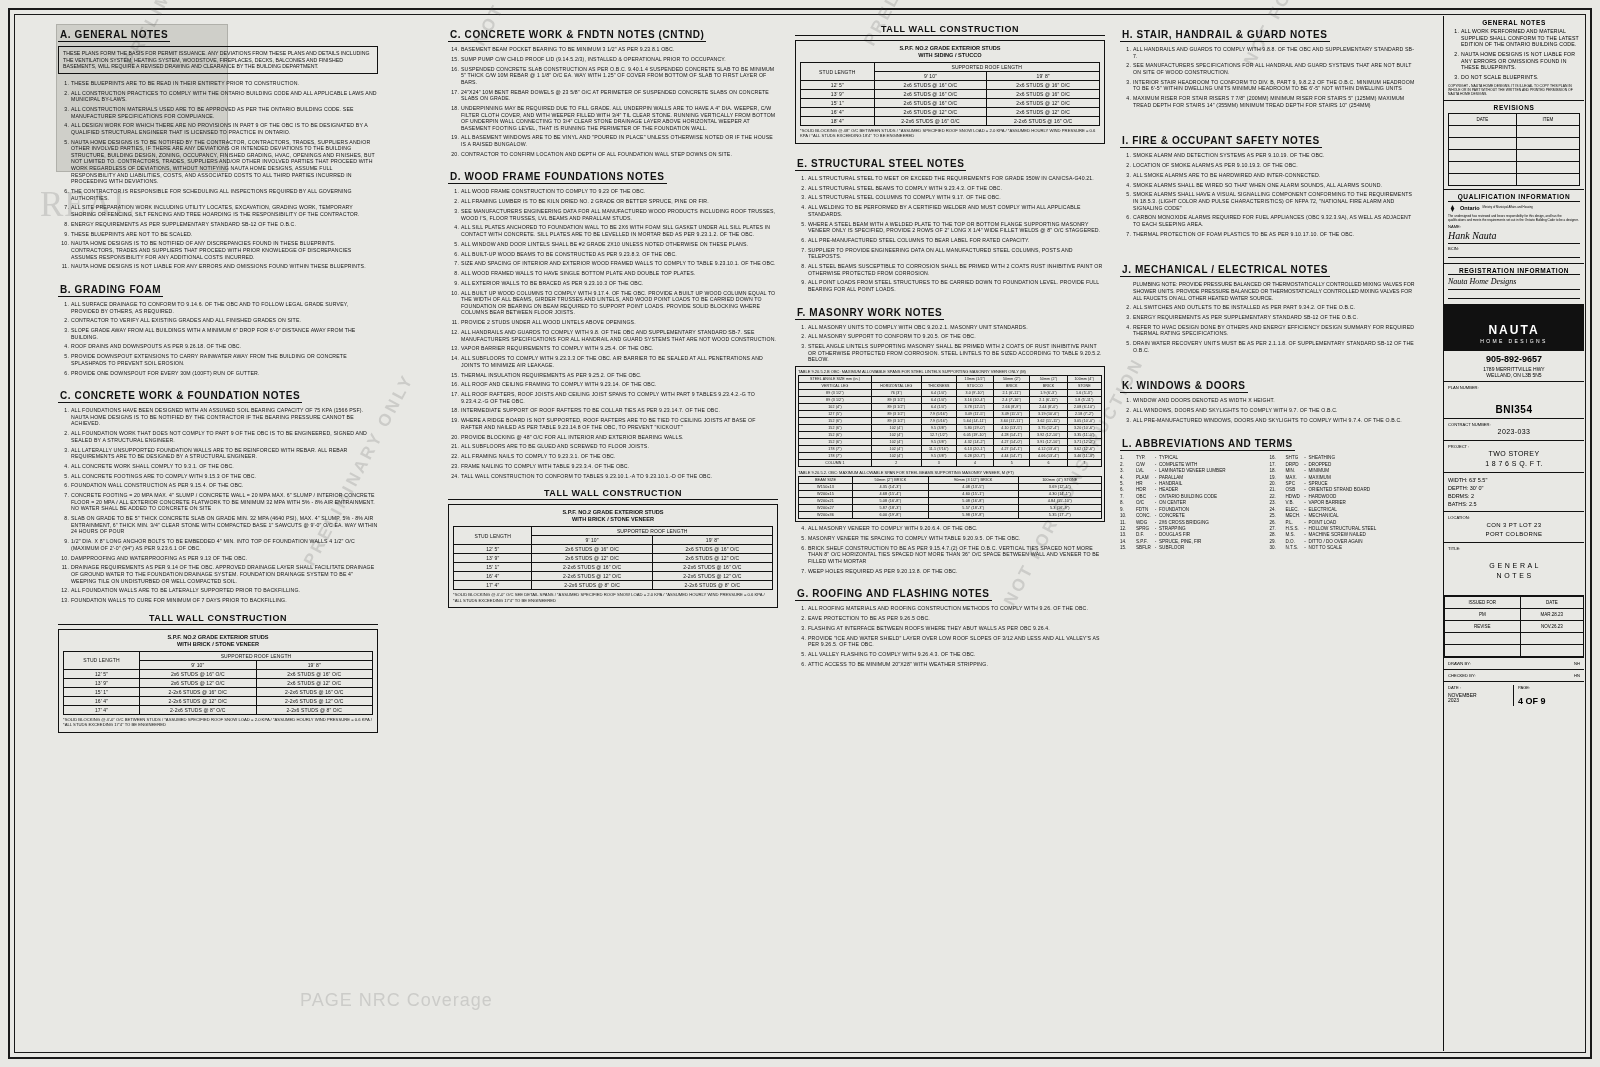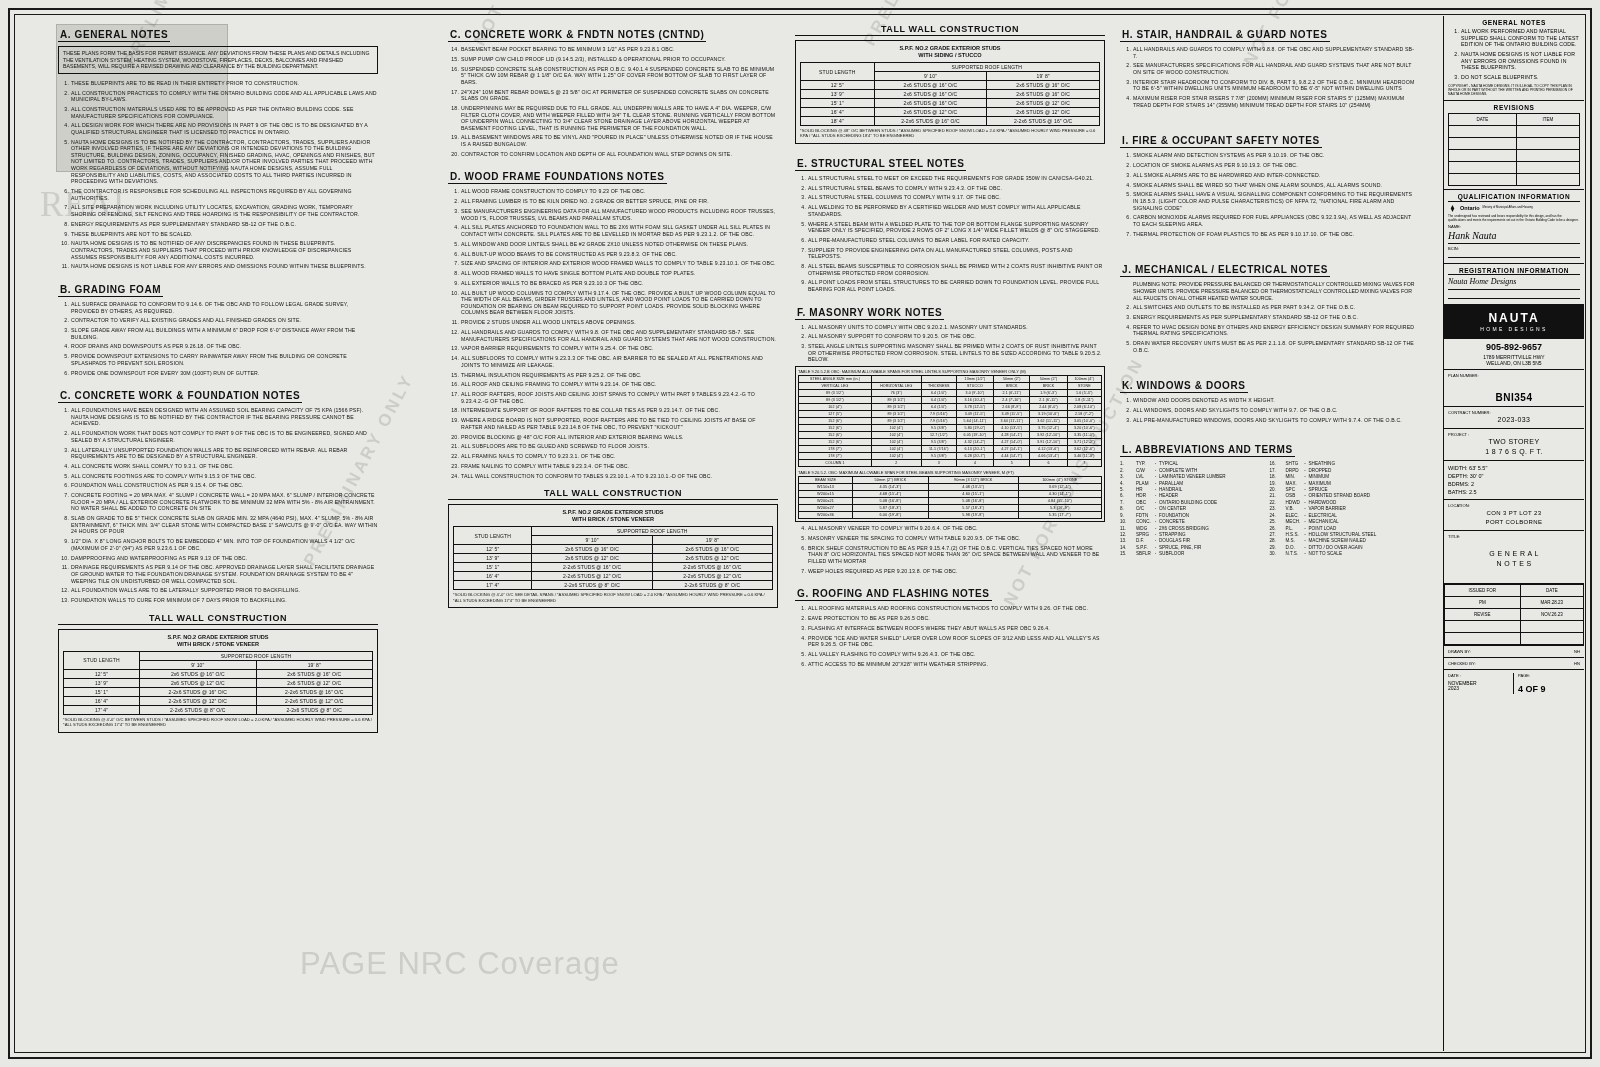--- a/index.html
+++ b/index.html
@@ -22,32 +22,32 @@
   .foot{font-size:4.2px;line-height:5.4px;text-transform:uppercase;}
   
   #titleblock{position:absolute;right:16px;top:16px;width:140px;bottom:16px;border-left:1.5px solid #111;}
   .tb-sec{border-bottom:1px solid #111;padding:3px 4px;}
   .tb-h{font-size:6.5px;font-weight:bold;text-align:center;letter-spacing:.6px;margin-bottom:2px;}
   .tb-t{font-size:4.1px;line-height:5.2px;text-transform:uppercase;}
   .tb-big{font-size:10px;font-weight:bold;text-align:center;letter-spacing:.5px;}
   .tb-mid{font-size:7px;text-align:center;letter-spacing:.4px;line-height:10px;}
   .rev-tbl{width:100%;border-collapse:collapse;}
   .rev-tbl td{border:.7px solid #111;height:9px;font-size:4.5px;text-align:center;}
-  .logo{background:#111;color:#fff;text-align:center;padding:6px 0 6px 0;}
+  .logo{background:#111;color:#fff;text-align:center;padding:18px 0 6px 0;}
   .logo .l1{font-size:12px;font-weight:bold;letter-spacing:2px;}
   .logo .l2{font-size:5px;letter-spacing:2.4px;margin-top:1px;}
   .two-col-abbr{display:flex;gap:4px;}
   .two-col-abbr div{flex:1;}
   .abbr-row{font-size:4.6px;line-height:6.4px;display:flex;text-transform:uppercase;}
   .abbr-row .k{width:16px;}
   .abbr-row .d{width:7px;text-align:center;}
   
   .wm{position:absolute;color:rgba(80,80,80,.18);font-size:17px;letter-spacing:3px;white-space:nowrap;pointer-events:none;font-weight:bold;}
   .wm.r{transform:rotate(-62deg);transform-origin:left top;}
-  .bigwm{position:absolute;left:300px;top:946px;font-size:31px;color:rgba(120,120,120,.25);letter-spacing:1px;}
+  .bigwm{position:absolute;left:300px;top:990px;font-size:18px;color:rgba(120,120,120,.25);letter-spacing:1px;}
   .bigwm2{position:absolute;left:40px;top:185px;font-size:35px;color:rgba(120,120,120,.25);letter-spacing:1px;font-family:Liberation Serif, serif;}
   .greybox{position:absolute;left:56px;top:24px;width:170px;height:146px;background:#cfcfc9;border:1px solid #b0b0aa;}
   .sig{font-family:"Liberation Serif",serif;font-style:italic;font-size:10px;}
 </style>
 </head>
 <body>
 
 <div id="sheet">
 
   <div class="greybox"></div>
@@ -537,21 +537,21 @@
         </ol>
     </div>
     <div class="sec" style="margin-top:22px;">
       <div class="sec-title">K. WINDOWS &amp; DOORS</div>
       <ol class="items" id="c4k">
           <li><span class="num">1.</span><span>WINDOW AND DOORS DENOTED AS WIDTH x HEIGHT.</span></li>
           <li><span class="num">2.</span><span>ALL WINDOWS, DOORS AND SKYLIGHTS TO COMPLY WITH 9.7. OF THE O.B.C.</span></li>
           <li><span class="num">3.</span><span>ALL PRE-MANUFACTURED WINDOWS, DOORS AND SKYLIGHTS TO COMPLY WITH 9.7.4. OF THE O.B.C.</span></li>
         </ol>
     </div>
-    <div class="sec" style="margin-top:16px;">
+    <div class="sec" style="margin-top:10px;">
       <div class="sec-title">L. ABBREVIATIONS AND TERMS</div>
       <div class="two-col-abbr">
         <div id="ab1">
             <div class="abbr-row">
               <span class="k">1.</span>
               <span class="k">TYP.</span>
               <span class="d">-</span>
               <span>TYPICAL</span>
             </div>
             <div class="abbr-row">

